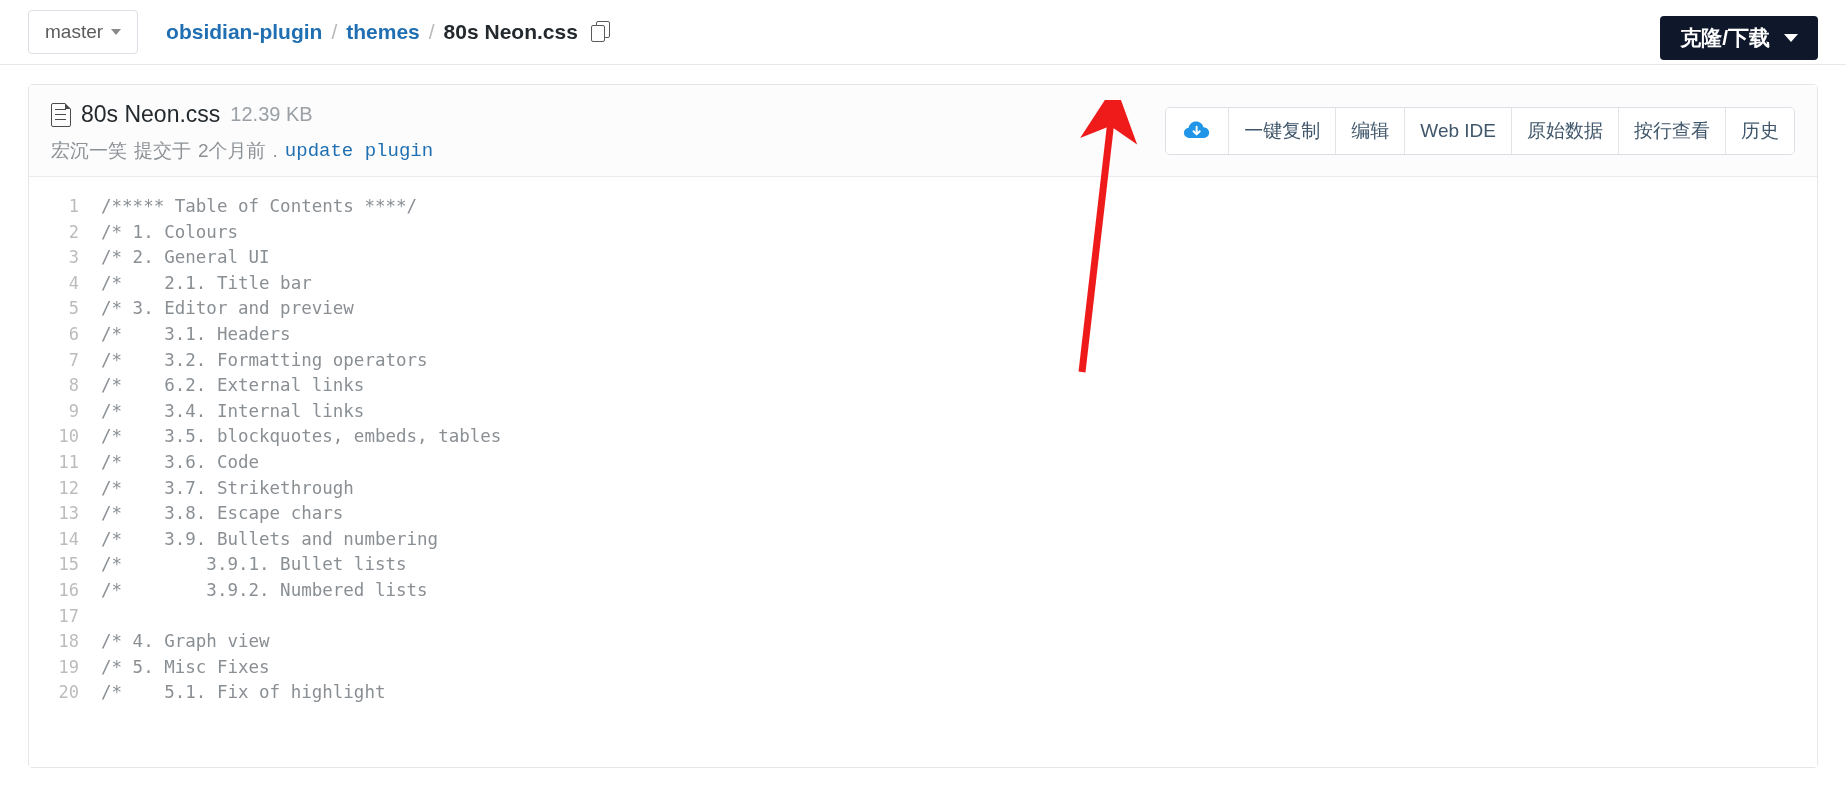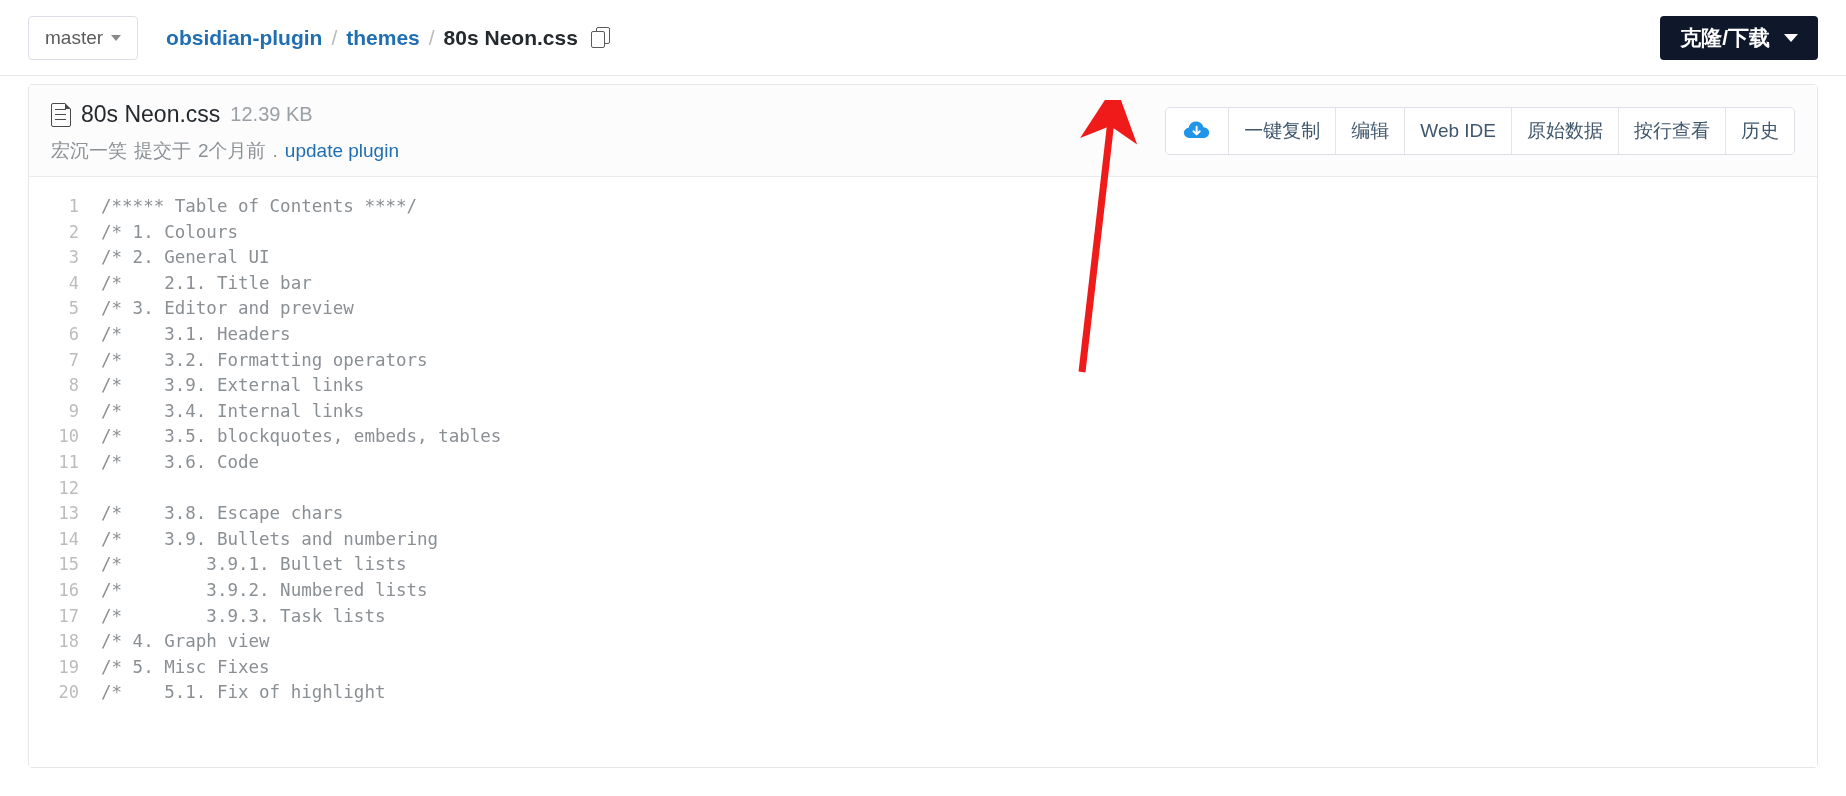--- a/index.html
+++ b/index.html
@@ -7,21 +7,21 @@
     margin: 0; padding: 0;
     width: 1846px; height: 796px;
     background: #ffffff;
     font-family: "Liberation Sans", sans-serif;
     overflow: hidden;
   }
   .page { position: relative; width: 1846px; height: 796px; background:#fff; }
 
   
   .topbar {
-    position: absolute; left:0; top:0; width:1846px; height:76px;
+    position: absolute; left:0; top:0; width:1846px; height:65px;
     background:#fff; border-bottom:1px solid #e8e8e8;
     display:flex; align-items:center; padding:0 28px;
   }
   .branch-btn {
     display:flex; align-items:center; gap:8px;
     height:44px; padding:0 16px;
     border:1px solid #dcdfe6; border-radius:4px; background:#fff;
     color:#5c5c5c; font-size:19px; cursor:pointer; white-space:nowrap;
   }
   .caret-down {
@@ -75,21 +75,21 @@
   }
   .file-icon .ln {
     position:absolute; left:4px; height:1.6px; width:11px; background:#4a4a4a;
   }
   .file-name { font-size:23px; color:#24292e; }
   .file-size { font-size:20px; color:#9aa0a6; }
   .commit-row {
     margin-top:10px; font-size:19px; color:#8c9196; display:flex; align-items:center; gap:7px;
   }
   .commit-author, .commit-time, .commit-dot { color:#8c9196; }
-  .commit-msg { color:#1f6fb2; cursor:pointer; }
+  .commit-msg { color:#1f6fb2; cursor:pointer;font-family:Liberation Mono, monospace; }
 
   
   .file-actions {
     position:absolute; right:22px; top:22px;
     display:flex; align-items:stretch; height:48px;
     border:1px solid #dcdfe6; border-radius:5px; overflow:hidden; background:#fff;
   }
   .fa-btn {
     display:flex; align-items:center; justify-content:center;
     padding:0 15px; font-size:19px; color:#3f566b; background:#fff;
@@ -223,56 +223,56 @@
         <div class="code-line">
           <span class="ln-num">6</span>
           <span class="ln-code">/*    3.1. Headers</span>
         </div>
         <div class="code-line">
           <span class="ln-num">7</span>
           <span class="ln-code">/*    3.2. Formatting operators</span>
         </div>
         <div class="code-line">
           <span class="ln-num">8</span>
-          <span class="ln-code">/*    3.9. External links</span>
+          <span class="ln-code">/*    6.2. External links</span>
         </div>
         <div class="code-line">
           <span class="ln-num">9</span>
           <span class="ln-code">/*    3.4. Internal links</span>
         </div>
         <div class="code-line">
           <span class="ln-num">10</span>
           <span class="ln-code">/*    3.5. blockquotes, embeds, tables</span>
         </div>
         <div class="code-line">
           <span class="ln-num">11</span>
           <span class="ln-code">/*    3.6. Code</span>
         </div>
         <div class="code-line">
           <span class="ln-num">12</span>
+          <span class="ln-code">/*    3.7. Strikethrough</span>
         </div>
         <div class="code-line">
           <span class="ln-num">13</span>
           <span class="ln-code">/*    3.8. Escape chars</span>
         </div>
         <div class="code-line">
           <span class="ln-num">14</span>
           <span class="ln-code">/*    3.9. Bullets and numbering</span>
         </div>
         <div class="code-line">
           <span class="ln-num">15</span>
           <span class="ln-code">/*        3.9.1. Bullet lists</span>
         </div>
         <div class="code-line">
           <span class="ln-num">16</span>
           <span class="ln-code">/*        3.9.2. Numbered lists</span>
         </div>
         <div class="code-line">
           <span class="ln-num">17</span>
-          <span class="ln-code">/*        3.9.3. Task lists</span>
         </div>
         <div class="code-line">
           <span class="ln-num">18</span>
           <span class="ln-code">/* 4. Graph view</span>
         </div>
         <div class="code-line">
           <span class="ln-num">19</span>
           <span class="ln-code">/* 5. Misc Fixes</span>
         </div>
         <div class="code-line">

